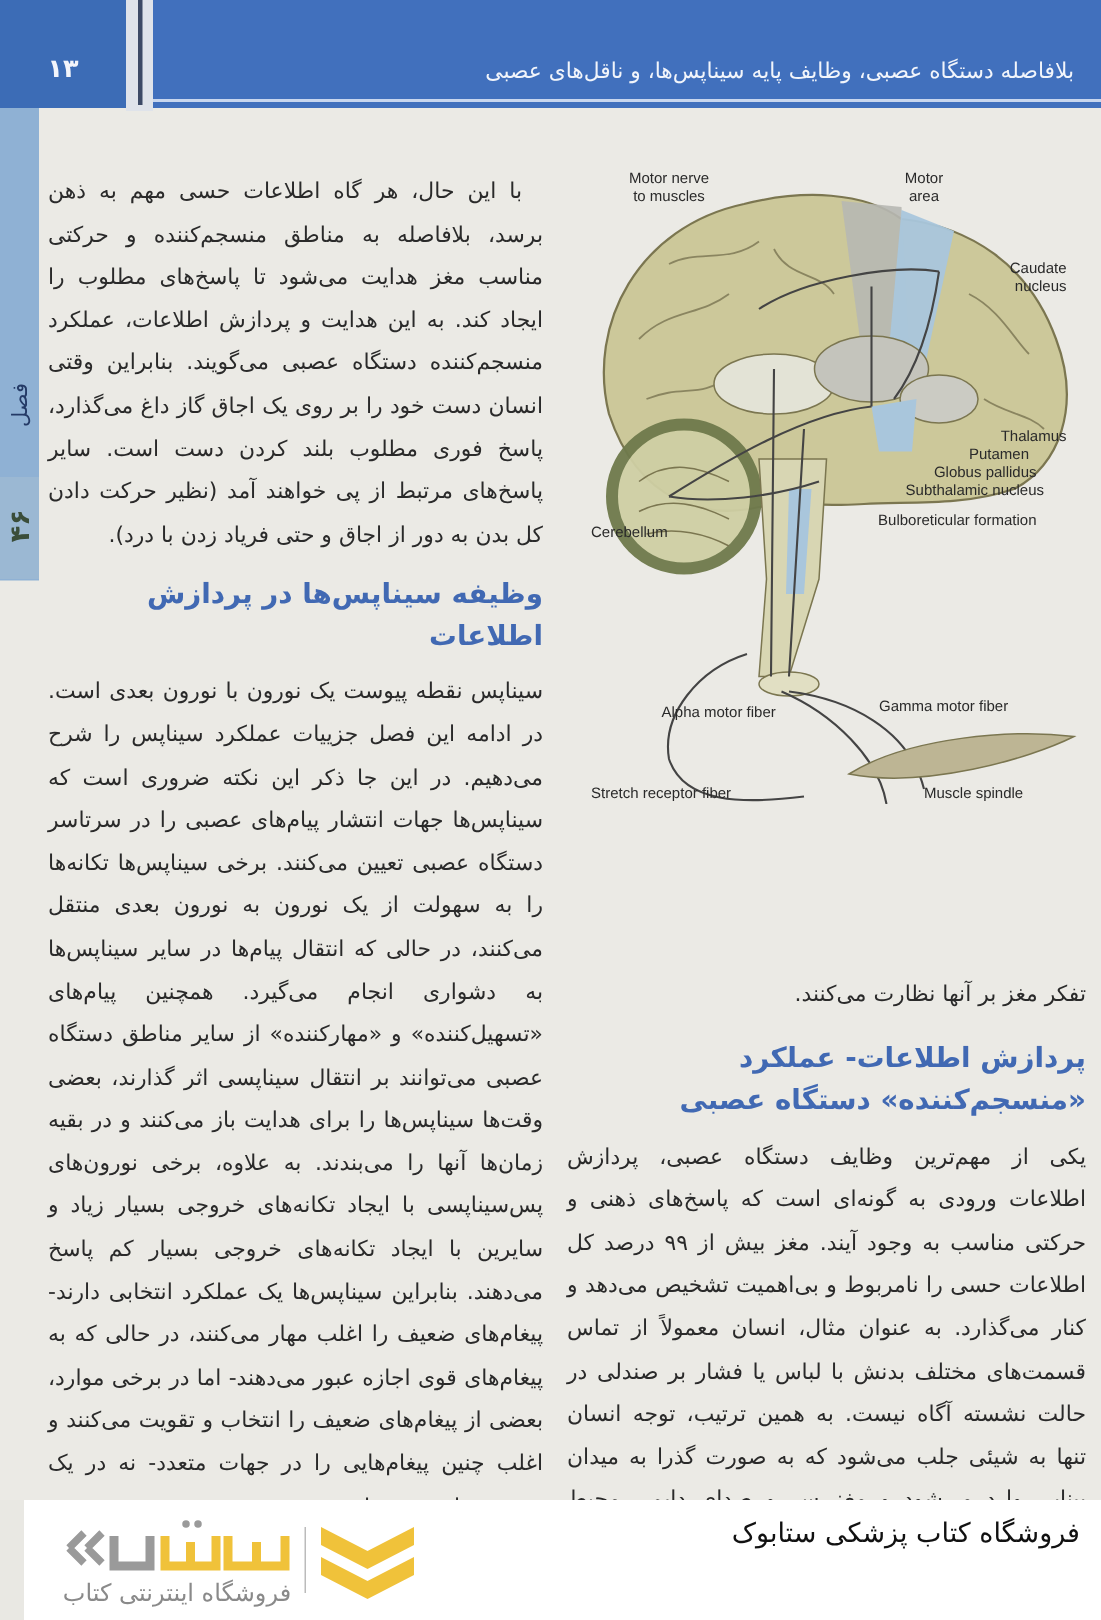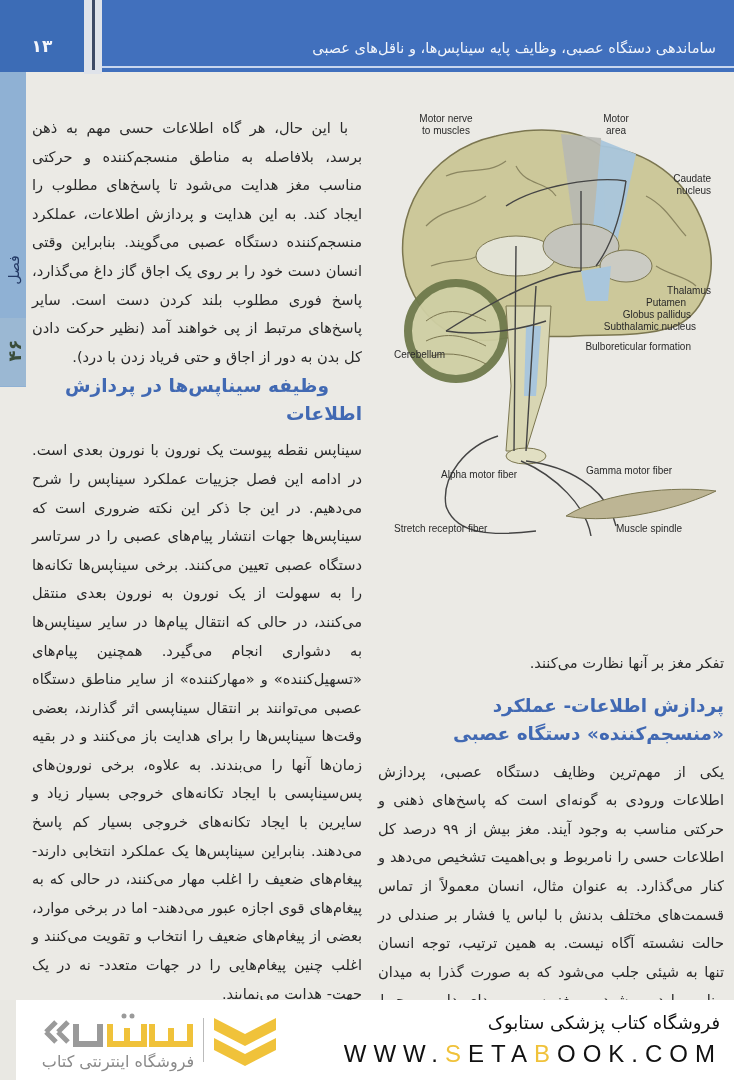--- a/index.html
+++ b/index.html
@@ -41,32 +41,32 @@
 <body>
 
 <div class="page">
 
   <div class="hdr-num-block">
     <div class="hdr-num">۱۳</div>
   </div>
   <div class="hdr-gap"></div>
   <div class="hdr-line"></div>
   <div class="hdr-main">
-    <div class="hdr-title">ساماندهی دستگاه عصبی، وظایف پایه سیناپس‌ها، و ناقل‌های عصبی</div>
+    <div class="hdr-title">بلافاصله دستگاه عصبی، وظایف پایه سیناپس‌ها، و ناقل‌های عصبی</div>
   </div>
   <div class="hdr-rule"></div>
 
   <div class="side-tab"></div>
   <div class="side-tab2"></div>
   <div class="side-label">فصل</div>
   <div class="side-num">۴۶</div>
 
   <div class="col left-col" style="top:114px;">
     <p style="text-indent:14px;">با این حال، هر گاه اطلاعات حسی مهم به ذهن برسد، بلافاصله به مناطق منسجم‌کننده و حرکتی مناسب مغز هدایت می‌شود تا پاسخ‌های مطلوب را ایجاد کند. به این هدایت و پردازش اطلاعات، عملکرد منسجم‌کننده دستگاه عصبی می‌گویند. بنابراین وقتی انسان دست خود را بر روی یک اجاق گاز داغ می‌گذارد، پاسخ فوری مطلوب بلند کردن دست است. سایر پاسخ‌های مرتبط از پی خواهند آمد (نظیر حرکت دادن کل بدن به دور از اجاق و حتی فریاد زدن با درد).</p>
-    <div class="h2" style="margin-top:1px;margin-bottom:8px;text-align:center;">وظیفه سیناپس‌ها در پردازش اطلاعات</div>
+    <div class="h2" style="margin-top:12px;margin-bottom:8px;">وظیفه سیناپس‌ها در پردازش اطلاعات</div>
     <p>سیناپس نقطه پیوست یک نورون با نورون بعدی است. در ادامه این فصل جزییات عملکرد سیناپس را شرح می‌دهیم. در این جا ذکر این نکته ضروری است که سیناپس‌ها جهات انتشار پیام‌های عصبی را در سرتاسر دستگاه عصبی تعیین می‌کنند. برخی سیناپس‌ها تکانه‌ها را به سهولت از یک نورون به نورون بعدی منتقل می‌کنند، در حالی که انتقال پیام‌ها در سایر سیناپس‌ها به دشواری انجام می‌گیرد. همچنین پیام‌های «تسهیل‌کننده» و «مهارکننده» از سایر مناطق دستگاه عصبی می‌توانند بر انتقال سیناپسی اثر گذارند، بعضی وقت‌ها سیناپس‌ها را برای هدایت باز می‌کنند و در بقیه زمان‌ها آنها را می‌بندند. به علاوه، برخی نورون‌های پس‌سیناپسی با ایجاد تکانه‌های خروجی بسیار زیاد و سایرین با ایجاد تکانه‌های خروجی بسیار کم پاسخ می‌دهند. بنابراین سیناپس‌ها یک عملکرد انتخابی دارند- پیغام‌های ضعیف را اغلب مهار می‌کنند، در حالی که به پیغام‌های قوی اجازه عبور می‌دهند- اما در برخی موارد، بعضی از پیغام‌های ضعیف را انتخاب و تقویت می‌کنند و اغلب چنین پیغام‌هایی را در جهات متعدد- نه در یک جهت- هدایت می‌نمایند.</p>
 
   </div>
 
   <div class="figure">
     <svg width="340" height="430" viewBox="0 0 340 430">
 
       <path d="M20,170 C5,110 40,45 110,30 C150,20 190,22 215,40 C260,45 300,70 318,120 C335,165 320,205 290,220 C255,232 215,228 190,230 C170,232 145,228 120,232 C85,240 40,230 20,170Z" fill="#ccc89a" stroke="#7b7650" stroke-width="1.5"></path>
 
       <path d="M175,28 L215,32 L220,130 L190,140 Z" fill="#b7b8b2" opacity="0.9"></path>
@@ -121,21 +121,20 @@
   <div class="col right-col" style="top:630px;margin-top:19px;">
     <p>تفکر مغز بر آنها نظارت می‌کنند.</p>
     <div class="h2" style="margin-top:14px;">پردازش اطلاعات- عملکرد</div>
     <div class="h2" style="margin-bottom:10px;">«منسجم‌کننده» دستگاه عصبی</div>
     <p>یکی از مهم‌ترین وظایف دستگاه عصبی، پردازش اطلاعات ورودی به گونه‌ای است که پاسخ‌های ذهنی و حرکتی مناسب به وجود آیند. مغز بیش از ۹۹ درصد کل اطلاعات حسی را نامربوط و بی‌اهمیت تشخیص می‌دهد و کنار می‌گذارد. به عنوان مثال، انسان معمولاً از تماس قسمت‌های مختلف بدنش با لباس یا فشار بر صندلی در حالت نشسته آگاه نیست. به همین ترتیب، توجه انسان تنها به شیئی جلب می‌شود که به صورت گذرا به میدان بینایی وارد می‌شود و مغز سر و صدای دایمی محیط پیرامون را معمولاً به ناخودآگاه می‌فرستد.</p>
   </div>
 </div>
 
 <div class="footer">
   <div class="store-name">فروشگاه کتاب پزشکی ستابوک</div>
-  <div class="store-url"><span>WWW.</span><span class="y">S</span><span>ETA</span><span class="y">B</span><span>OOK.COM</span></div>
 </div>
 <svg style="position:absolute;left:210px;top:1012px;" width="70" height="58">
   <path d="M4,6 L35,22 L66,6 L66,18 L35,34 L4,18 Z" fill="#f0c23a"></path>
   <path d="M4,26 L35,42 L66,26 L66,38 L35,54 L4,38 Z" fill="#f0c23a"></path>
 </svg>
 <div class="logo-sep"></div>
 <svg style="position:absolute;left:40px;top:1012px;" width="160" height="40">
   <path d="M6,20 L16,10 M6,20 L16,30 M18,20 L28,10 M18,20 L28,30" stroke="#9a9a9a" stroke-width="5" fill="none"></path>
   <path d="M36,12 L36,32 L60,32 L60,12" stroke="#9a9a9a" stroke-width="6" fill="none"></path>
   <path d="M70,12 L70,32 L104,32 L104,12 M87,32 L87,16" stroke="#f0c23a" stroke-width="6" fill="none"></path>

